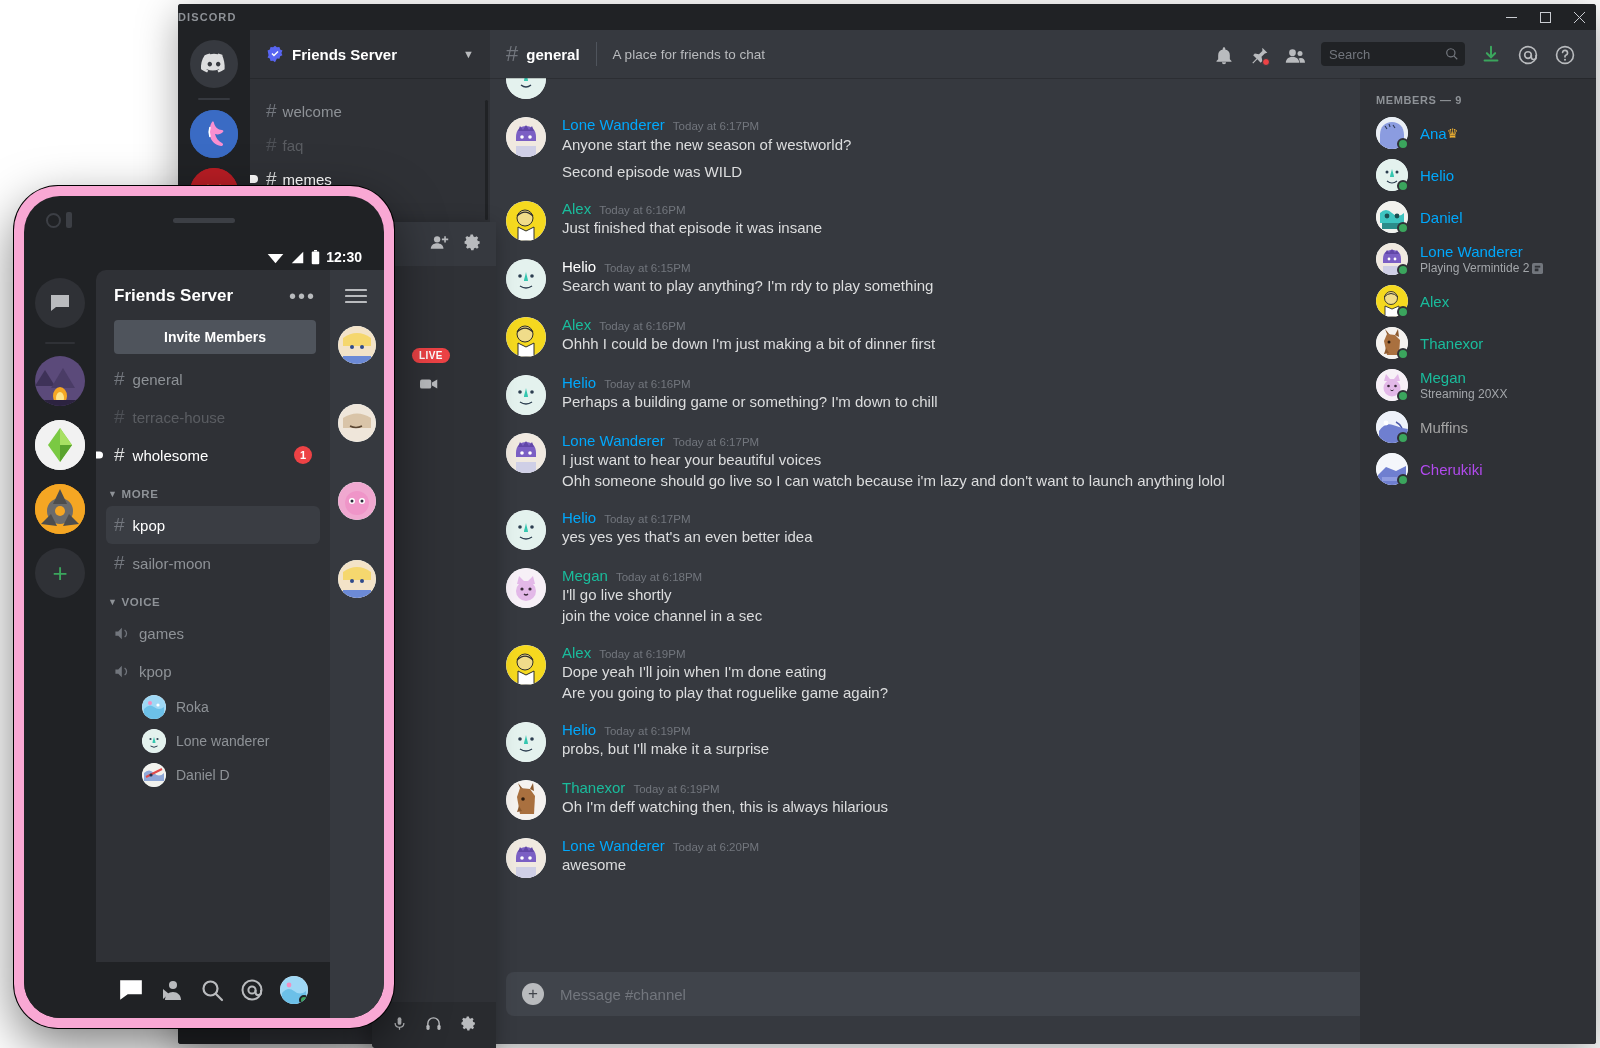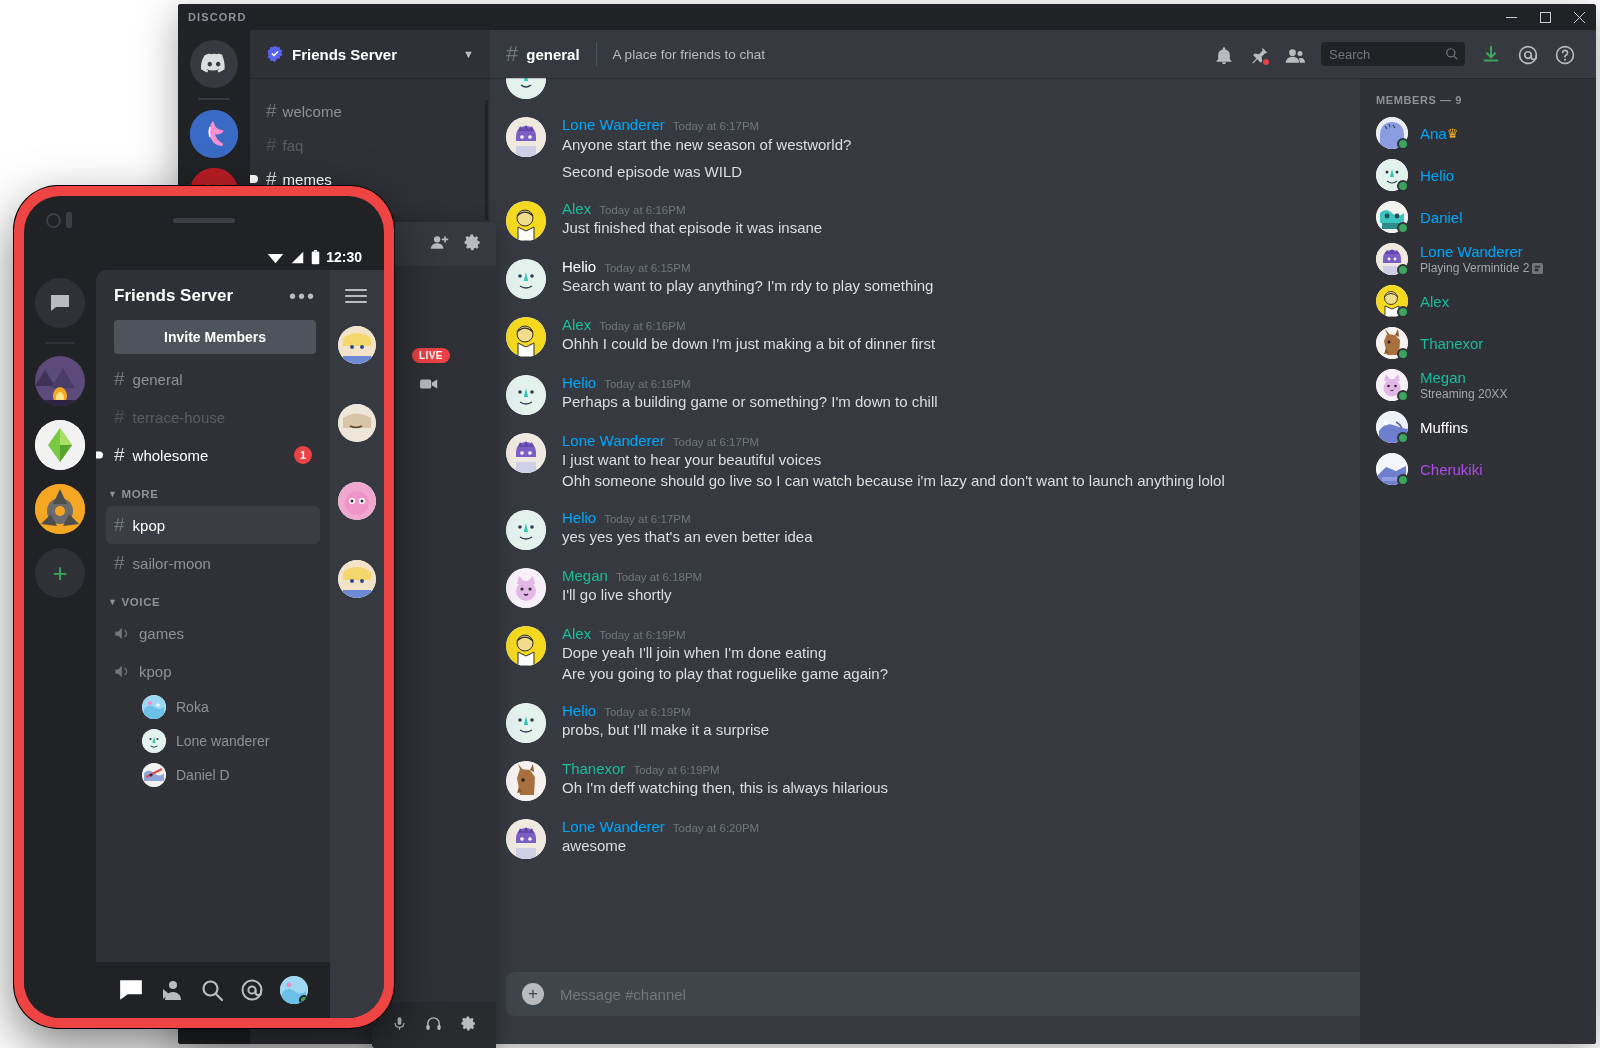--- a/index.html
+++ b/index.html
@@ -19,21 +19,21 @@
     border-radius: 3px;
     overflow: hidden;
     box-shadow: 0 10px 40px rgba(0,0,0,0.35);
   }
   .titlebar {
     position: absolute; left:0; top:0; width:100%; height: 26px;
     background: #202225; display:flex; align-items:center;
   }
   .titlebar .brand {
     color:#8e9297; font-size:11px; font-weight:bold; letter-spacing:1.1px;
-    margin-left:10px; font-family:"Liberation Sans", sans-serif;
+    font-family:"Liberation Sans", sans-serif;
     transform: scaleY(1.05);
   }
   .winbtns { margin-left:auto; display:flex; height:26px; }
   .winbtn {
     width:34px; height:26px; display:flex; align-items:center; justify-content:center;
     color:#c9ccd1; font-size:13px; line-height:1;
   }
   .winbtn svg { display:block; }
 
   
@@ -209,21 +209,21 @@
     overflow:hidden; z-index:3;
   }
   .strip .sav {
     width:40px; height:40px; border-radius:50%; overflow:hidden; margin:0 0 24px 8px;
     background:#e8eef0;
   }
 
   
   .phone {
     position:absolute; left:14px; top:186px; width:380px; height:842px;
-    background:#ef4444; border-radius:44px; padding:10px;
+    background:#f9a8d4; border-radius:44px; padding:10px;
     box-shadow:0 18px 50px rgba(0,0,0,0.5), 0 0 0 1px #000;
     z-index:10;
   }
   .phone-inner {
     width:100%; height:100%; background:#202225; border-radius:36px; overflow:hidden;
     position:relative;
   }
   .notch-row { height:48px; display:flex; align-items:center; padding:0 22px; position:relative;}
   .cam-circle { width:15px; height:15px; border:2px solid #3c3f45; border-radius:50%; }
   .cam-bar { width:6px; height:16px; background:#3c3f45; border-radius:2px; margin-left:5px;}
@@ -598,20 +598,21 @@
                 <circle cx="24" cy="21" r="1.6" fill="#3a2b3a"></circle>
                 <path d="M18 26q2 2 4 0" stroke="#3a2b3a" stroke-width="1.2" fill="none"></path>
               </svg>
           </div>
           <div class="body">
             <div class="meta">
               <span class="uname" style="color:#1abc9c">Megan</span>
               <span class="ts">Today at 6:18PM</span>
             </div>
             <div class="line">I'll go live shortly</div>
+            <div class="line">join the voice channel in a sec</div>
           </div>
         </div>
 
         <div class="msg">
           <div class="av">
             <svg class="avart" viewBox="0 0 40 40">
                 <circle cx="20" cy="20" r="20" fill="#f5d91f"></circle>
                 <circle cx="19" cy="17" r="8" fill="#f0dc8a" stroke="#2c2c2c" stroke-width="1"></circle>
                 <path d="M11 15q8-8 16 0" stroke="#2c2c2c" stroke-width="1.2" fill="none"></path>
                 <path d="M12 26 L20 30 L28 26 L28 40 L12 40z" fill="#fff" stroke="#2c2c2c" stroke-width="1"></path>
@@ -854,21 +855,21 @@
             <div class="inner">
                 <svg class="avart" viewBox="0 0 32 32">
                   <circle cx="16" cy="16" r="16" fill="#eef2fa"></circle>
                   <path d="M3 20q6-9 14-6t15 4v14H3z" fill="#6f7fd0"></path>
                   <circle cx="10" cy="12" r="2.4" fill="#fff"></circle>
                   <path d="M20 11q4 2 6 6" stroke="#4e5aa8" stroke-width="1.4" fill="none"></path>
                 </svg>
               </div>
             <span class="status"></span>
           </div>
-          <div class="mname" style="color:#ffffff">Muffins</div>
+          <div class="mname" style="color:#a3a3a3">Muffins</div>
         </div>
 
         <div class="member">
           <div class="mav">
             <div class="inner">
                 <svg class="avart" viewBox="0 0 32 32">
                   <circle cx="16" cy="16" r="16" fill="#f4f6fb"></circle>
                   <path d="M2 22 L10 14 L20 18 L30 13 L30 32 L2 32z" fill="#6f7fd0"></path>
                   <path d="M6 24h20v4H6z" fill="#8f9ce0"></path>
                 </svg>

